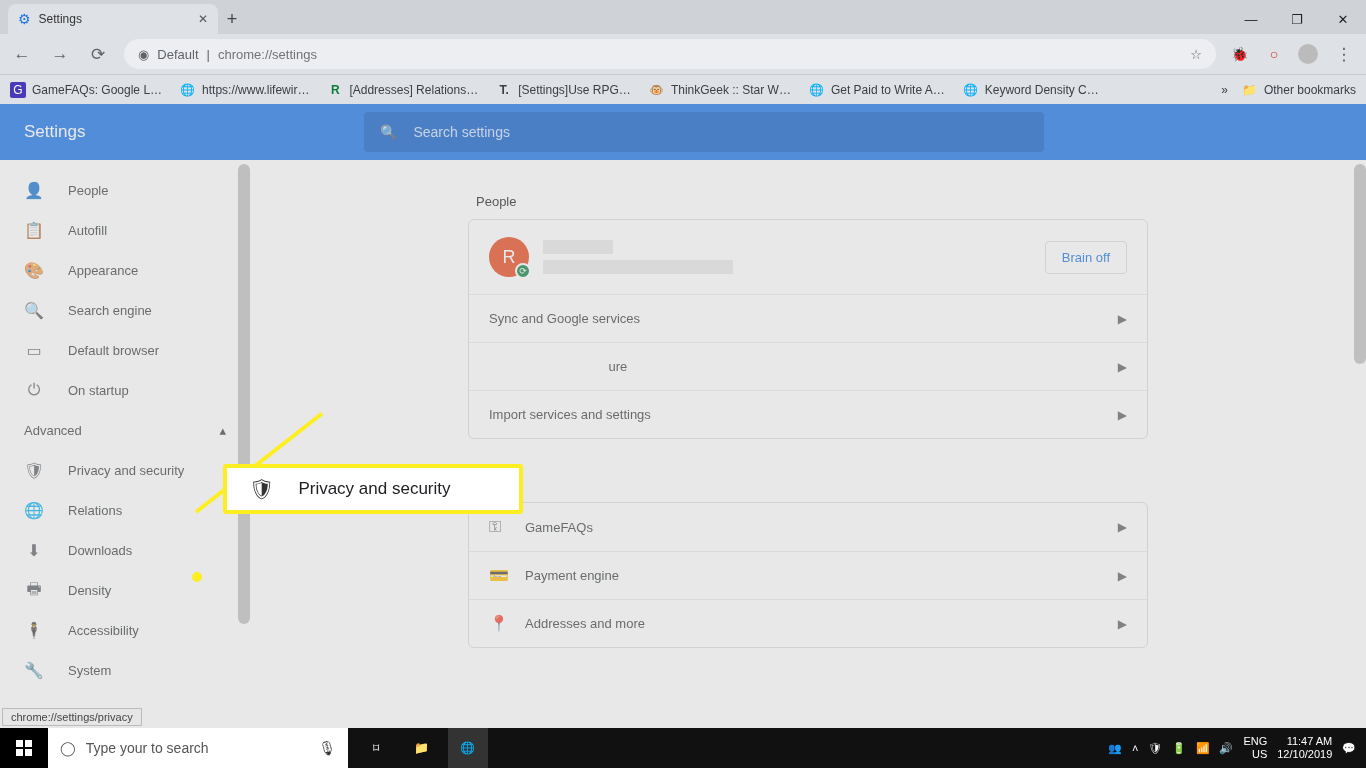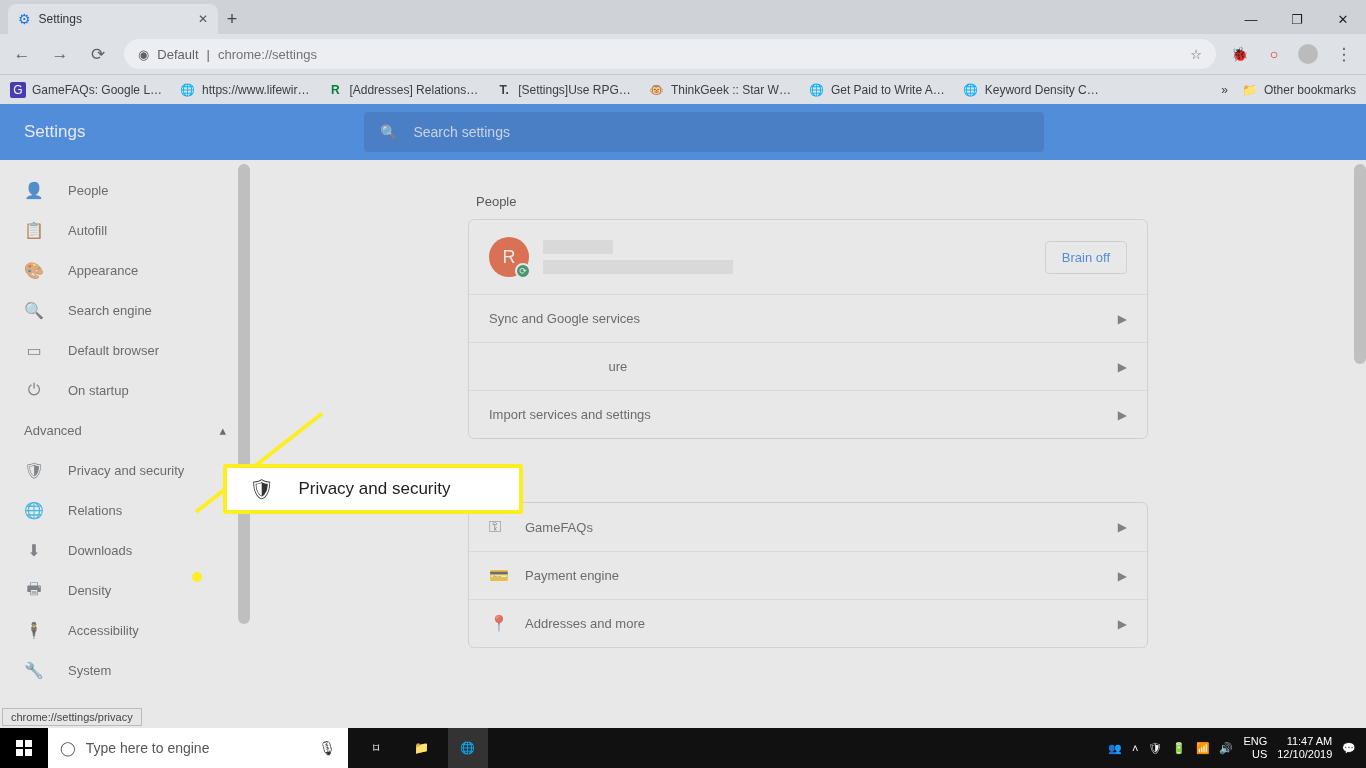--- a/index.html
+++ b/index.html
@@ -289,21 +289,21 @@
   <div class="start">
     <svg width="16" height="16" viewBox="0 0 16 16">
         <rect x="0" y="0" width="7" height="7" fill="#fff"></rect>
         <rect x="9" y="0" width="7" height="7" fill="#fff"></rect>
         <rect x="0" y="9" width="7" height="7" fill="#fff"></rect>
         <rect x="9" y="9" width="7" height="7" fill="#fff"></rect>
       </svg>
   </div>
   <div class="tsearch">
     <span>◯</span>
-    <span>Type here to engine</span>
+    <span>Type your to search</span>
     <span style="margin-left:auto;color:#333">🎙</span>
   </div>
   <div class="ticons">
     <div>⌑</div>
     <div>📁</div>
     <div style="background:#333">🌐</div>
   </div>
   <div class="tray">
     <span>👥</span>
     <span>˄</span>

